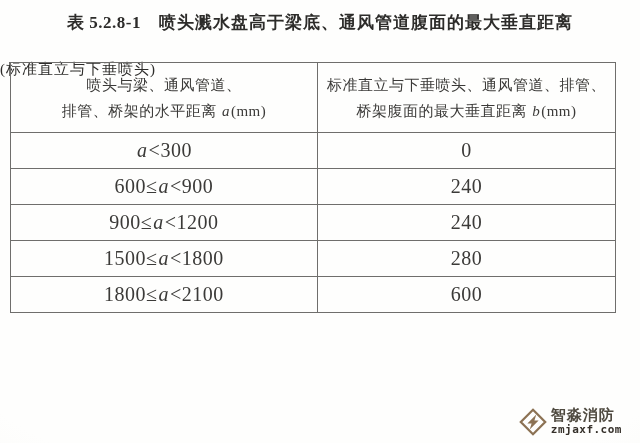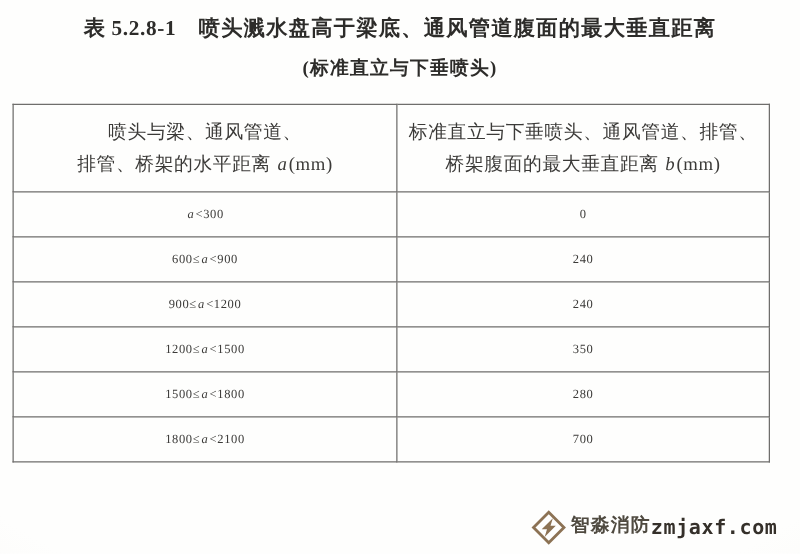--- a/index.html
+++ b/index.html
@@ -15,77 +15,76 @@
     padding-top: 11px;
     text-align: center;
     font-weight: bold;
     font-size: 17px;
     color: #2d2c2a;
     letter-spacing: 1px;
     white-space: nowrap;
   }
   .title-line1 .tnum { margin-right: 18px; letter-spacing: 0.5px; }
   .title-line2 {
-    margin-top: 11px;
-    text-align: center;
-    font-weight: bold;
+    margin-top: 26px;
+    font-weight: normal;
     font-size: 15px;
     color: #2d2c2a;
     letter-spacing: 1px;
   }
   table.spec {
     position: absolute;
     left: 10px;
-    top: 83px;
+    top: 62px;
     width: 606px;
     border-collapse: collapse;
     table-layout: fixed;
   }
   table.spec th, table.spec td {
     border: 1px solid #6f6e6c;
     text-align: center;
     vertical-align: middle;
     color: #3b3a38;
     padding: 0;
   }
   table.spec thead th {
     height: 69px;
     font-weight: normal;
     font-size: 15px;
     letter-spacing: 0.5px;
   }
   .hline { display: block; line-height: 26px; }
   table.spec tbody td {
     height: 35px;
-    font-size: 10px;
+    font-size: 20px;
     letter-spacing: 0.5px;
   }
   table.spec i {
     font-style: italic;
     font-family: "Liberation Serif", "DejaVu Serif", serif;
     padding: 0 1px;
   }
   .col-a { width: 306px; }
   .watermark {
     position: absolute;
     right: 18px;
     bottom: 6px;
     display: flex;
     align-items: center;
     gap: 3px;
   }
-  .wm-text { display: flex; line-height: 1.05; }
+  .wm-text { display: flex; flex-direction: column; line-height: 1.05; }
   .wm-name {
     font-size: 15px;
     font-weight: bold;
     color: #4f4a40;
     letter-spacing: 1px;
   }
   .wm-domain {
-    font-size: 16px;
+    font-size: 11px;
     font-weight: bold;
     font-family: "DejaVu Sans Mono", "Liberation Mono", monospace;
     color: #35302a;
     letter-spacing: 0.5px;
   }
 </style>
 </head>
 <body>
 
 <div class="page">
@@ -115,30 +114,26 @@
         </tr>
         <tr>
           <td>600≤<i>a</i>&lt;900</td>
           <td>240</td>
         </tr>
         <tr>
           <td>900≤<i>a</i>&lt;1200</td>
           <td>240</td>
         </tr>
         <tr>
-          <td>1200≤<i>a</i>&lt;1500</td>
-          <td>350</td>
-        </tr>
-        <tr>
           <td>1500≤<i>a</i>&lt;1800</td>
           <td>280</td>
         </tr>
         <tr>
           <td>1800≤<i>a</i>&lt;2100</td>
-          <td>700</td>
+          <td>600</td>
         </tr>
       </tbody>
   </table>
 
   <div class="watermark">
     <svg width="30" height="30" viewBox="0 0 32 32" aria-hidden="true">
       <path d="M16 3 L29 16 L16 29 L3 16 Z" fill="none" stroke="#8c7254" stroke-width="2.4"></path>
       <path d="M19.5 8 L10 17.5 L14.5 17.5 L12.5 24 L22 14.5 L17.5 14.5 Z" fill="#8c7254"></path>
     </svg>
     <div class="wm-text">

